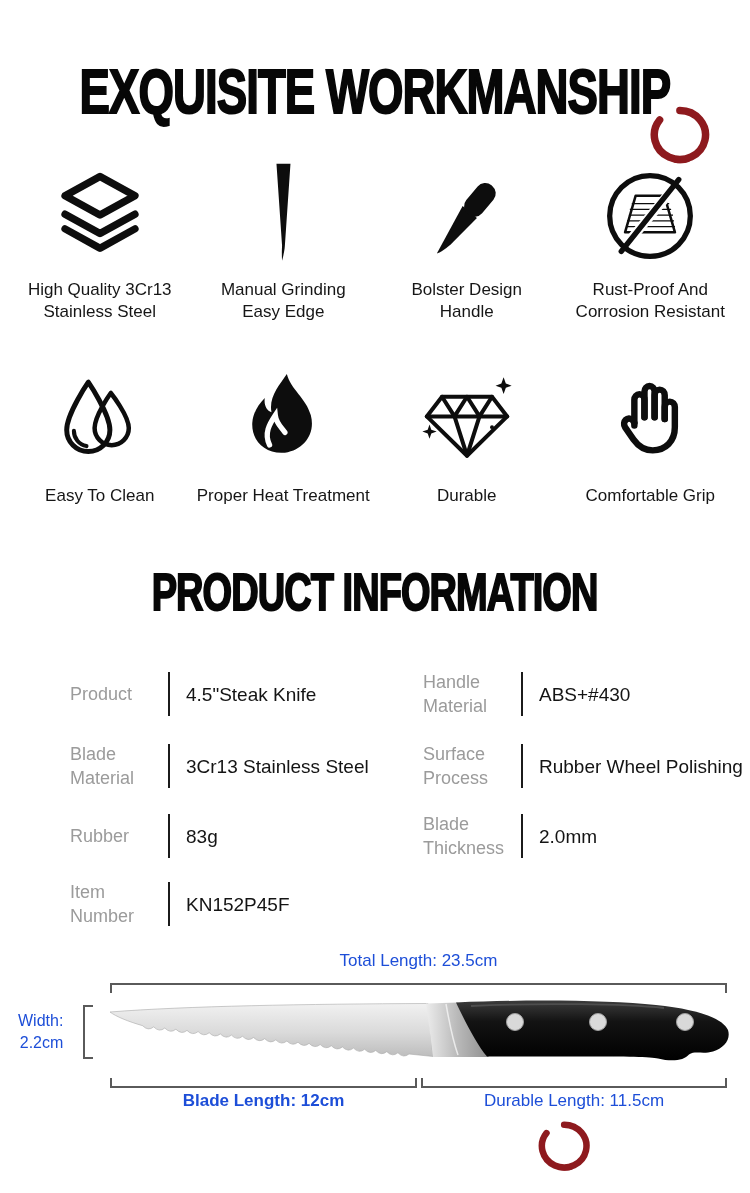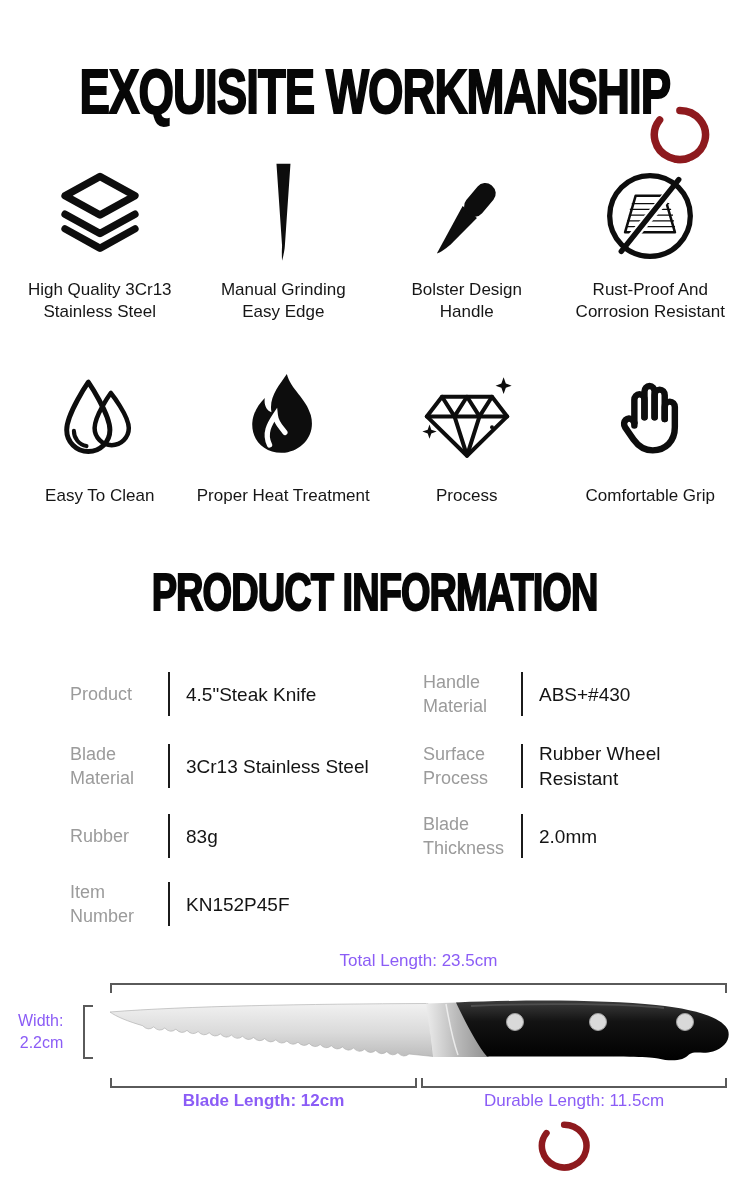--- a/index.html
+++ b/index.html
@@ -33,21 +33,21 @@
 
   
   .spec-row{position:absolute;display:flex;align-items:center;height:52px;}
   .spec-left{left:70px;width:345px;}
   .spec-right{left:423px;width:322px;}
   .spec-label{width:92px;flex:none;font-size:18px;line-height:24px;color:#9b9b9b;}
   .spec-div{width:2px;background:#1b1b1b;align-self:stretch;margin:4px 16px 4px 6px;flex:none;}
   .spec-value{font-size:19px;line-height:25px;color:#141414;max-width:205px;}
 
   
-  .dim{position:absolute;color:#8b5cf6;font-size:17px;}
+  .dim{position:absolute;color:#1d4ed8;font-size:17px;}
   .dim-total{left:110px;top:951px;width:617px;text-align:center;}
   .dim-width{left:18px;top:1010px;font-size:16px;line-height:22px;text-align:right;}
   .dim-width span{display:block;}
   .dim-blade{left:110px;top:1091px;width:307px;text-align:center;font-weight:bold;}
   .dim-handle{left:421px;top:1091px;width:306px;text-align:center;}
   .brk{position:absolute;box-sizing:border-box;}
   .brk-top{left:110px;top:983px;width:617px;height:10px;
            border-top:2px solid #5a5a5a;border-left:2px solid #5a5a5a;border-right:2px solid #5a5a5a;}
   .brk-left{left:83px;top:1005px;width:10px;height:54px;
            border-left:2px solid #5a5a5a;border-top:2px solid #5a5a5a;border-bottom:2px solid #5a5a5a;}
@@ -165,21 +165,21 @@
             <path d="M11,46 L101,46"></path>
             <path d="M28,24 L42,46 L56,24 L70,46 L84,24"></path>
             <path d="M42,46 L56,90 M70,46 L56,90"></path>
           </g>
           <path fill="#0d0d0d" d="M97,2 L99.5,9 L106,11.5 L99.5,14 L97,21 L94.5,14 L88,11.5 L94.5,9 Z"></path>
           <path fill="#0d0d0d" d="M14,55 L16,61 L22,63 L16,65 L14,71 L12,65 L6,63 L12,61 Z"></path>
           <circle cx="84" cy="58" r="2.2" fill="#0d0d0d"></circle>
         </svg>
       </div>
       <div class="cap">
-        <span>Process</span>
+        <span>Durable</span>
         <span></span>
       </div>
     </div>
     <div class="feat">
       <div class="icon-box">
         <svg width="92" height="92" viewBox="0 0 100 100">
           <g class="icon-stroke" stroke-width="7">
             <path d="M33,56 L33,28 A5.5,6 0 0 1 44,28 L44,47"></path>
             <path d="M44,47 L44,19 A5.5,6 0 0 1 55,19 L55,47"></path>
             <path d="M55,47 L55,23 A5.5,6 0 0 1 66,23 L66,49"></path>
@@ -227,21 +227,21 @@
   </div>
 
   <div class="spec-row spec-right" style="top:668px">
     <div class="spec-label">Handle Material</div>
     <div class="spec-div"></div>
     <div class="spec-value">ABS+#430</div>
   </div>
   <div class="spec-row spec-right" style="top:740px">
     <div class="spec-label">Surface Process</div>
     <div class="spec-div"></div>
-    <div class="spec-value">Rubber Wheel Resistant</div>
+    <div class="spec-value">Rubber Wheel Polishing</div>
   </div>
   <div class="spec-row spec-right" style="top:810px">
     <div class="spec-label">Blade Thickness</div>
     <div class="spec-div"></div>
     <div class="spec-value">2.0mm</div>
   </div>
 
   <div class="dim dim-total">Total Length: 23.5cm</div>
   <div class="brk brk-top"></div>
 

